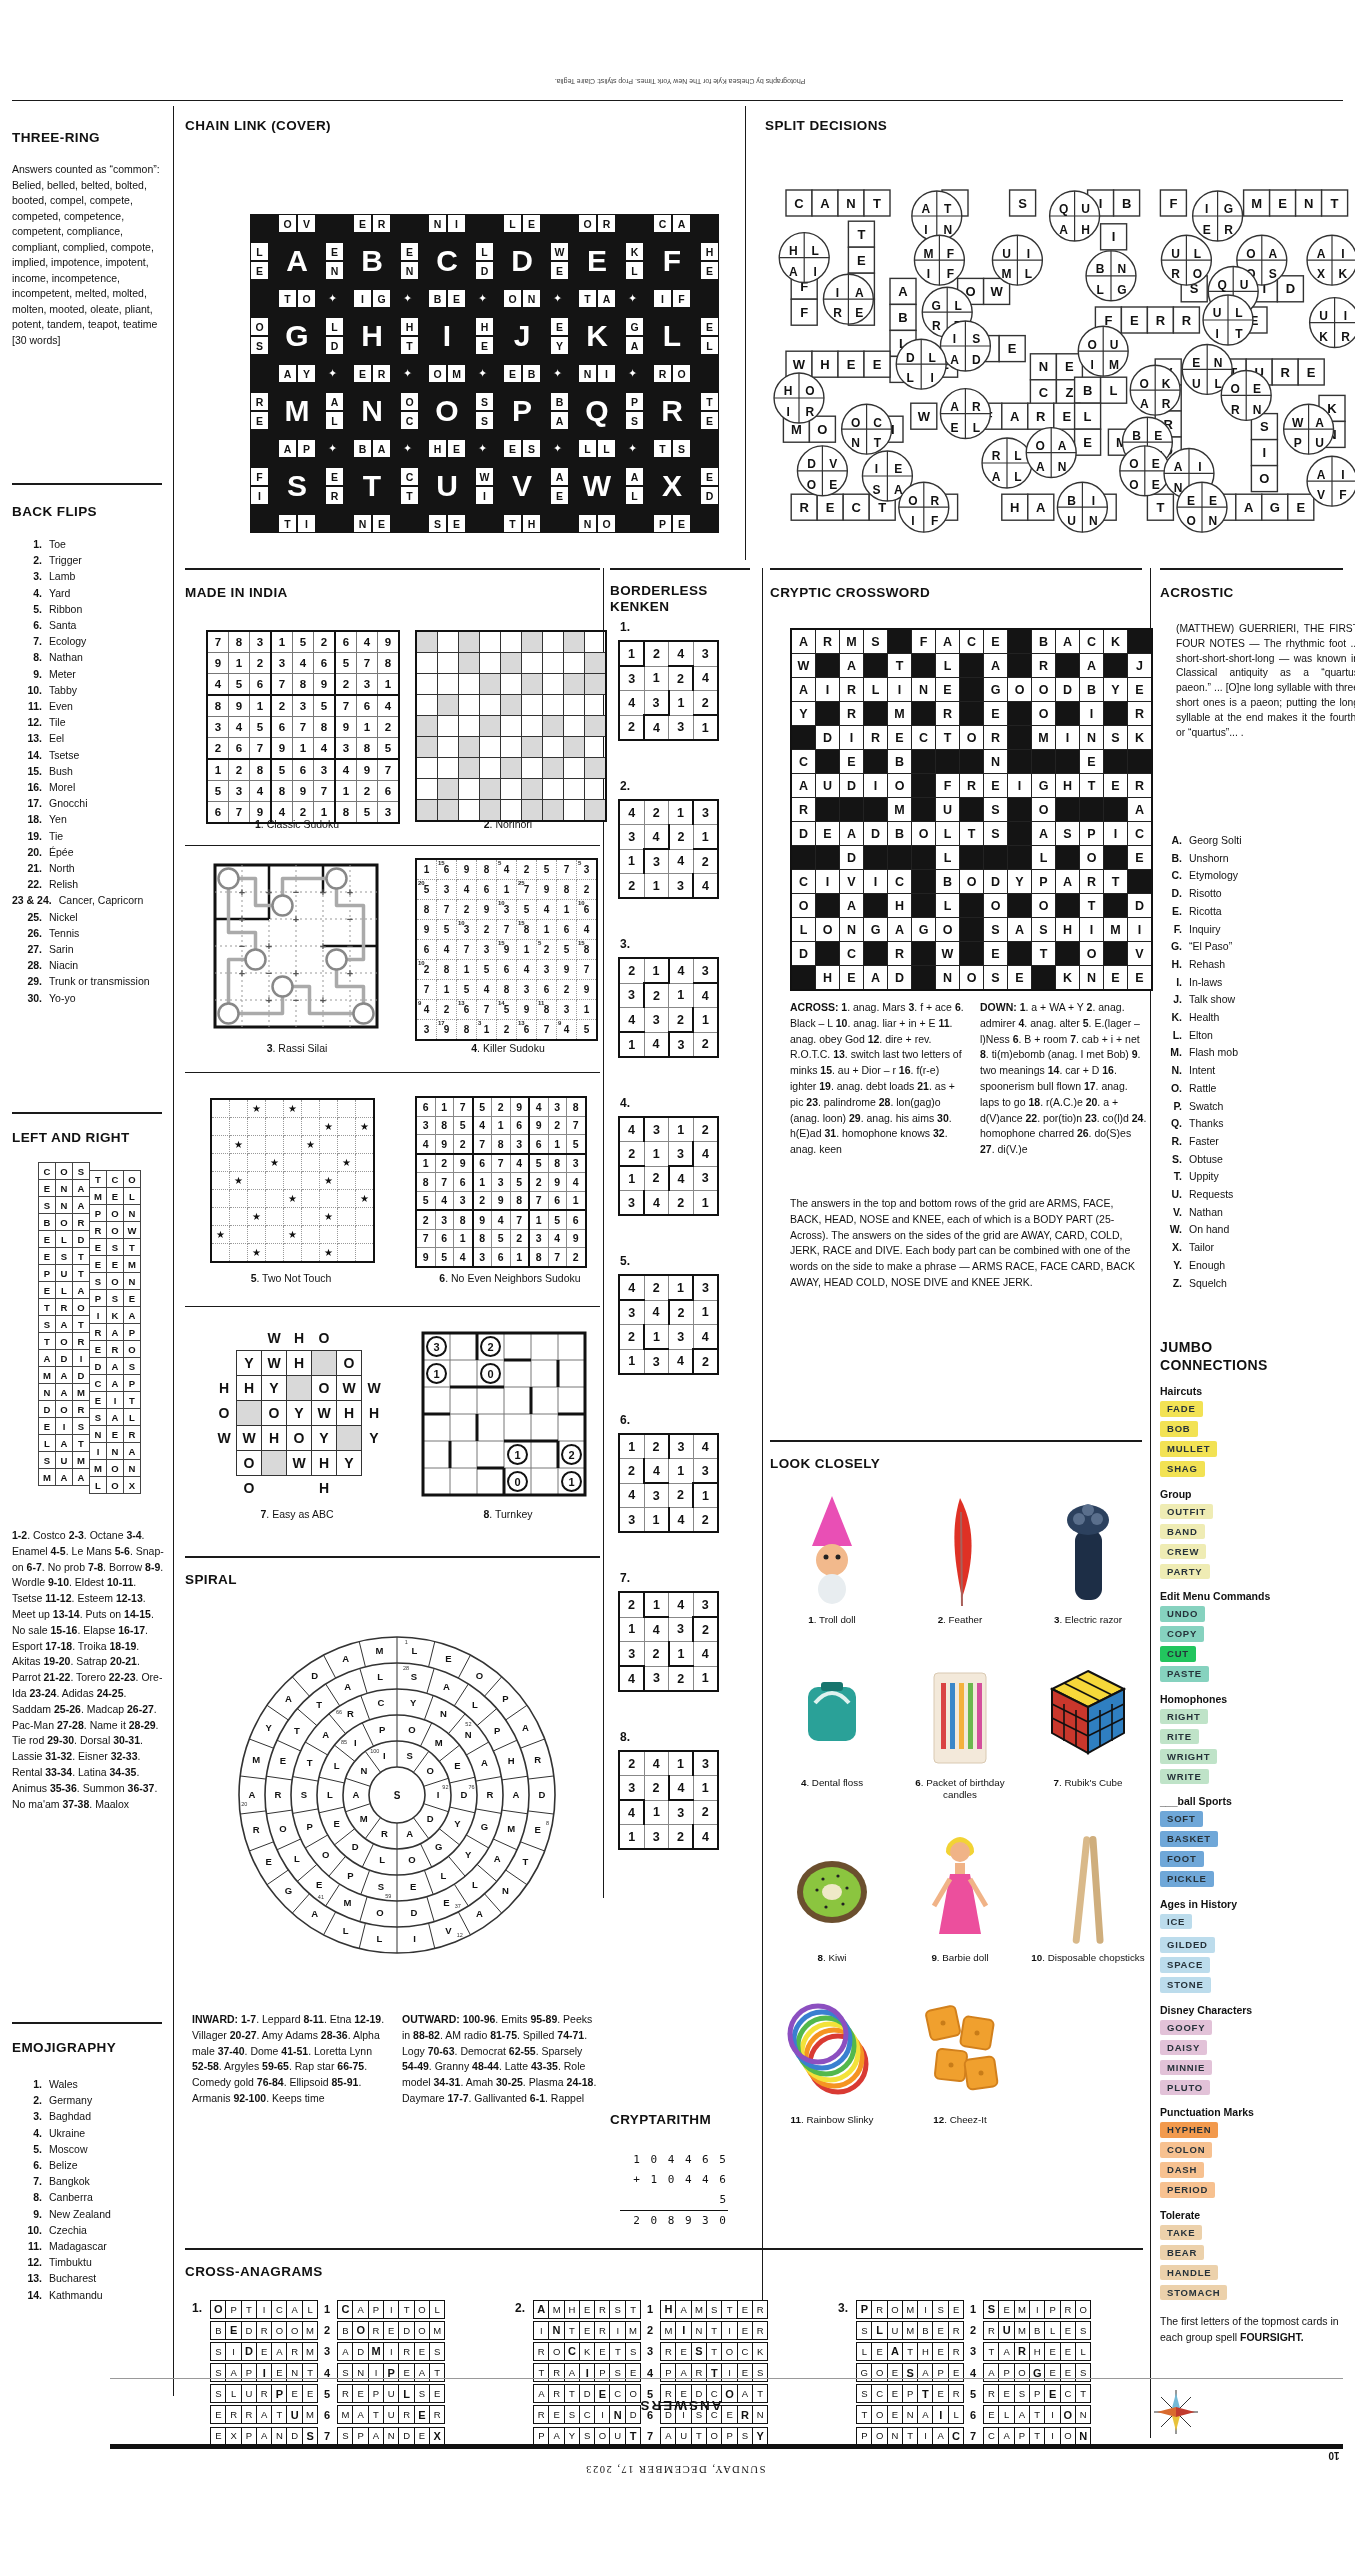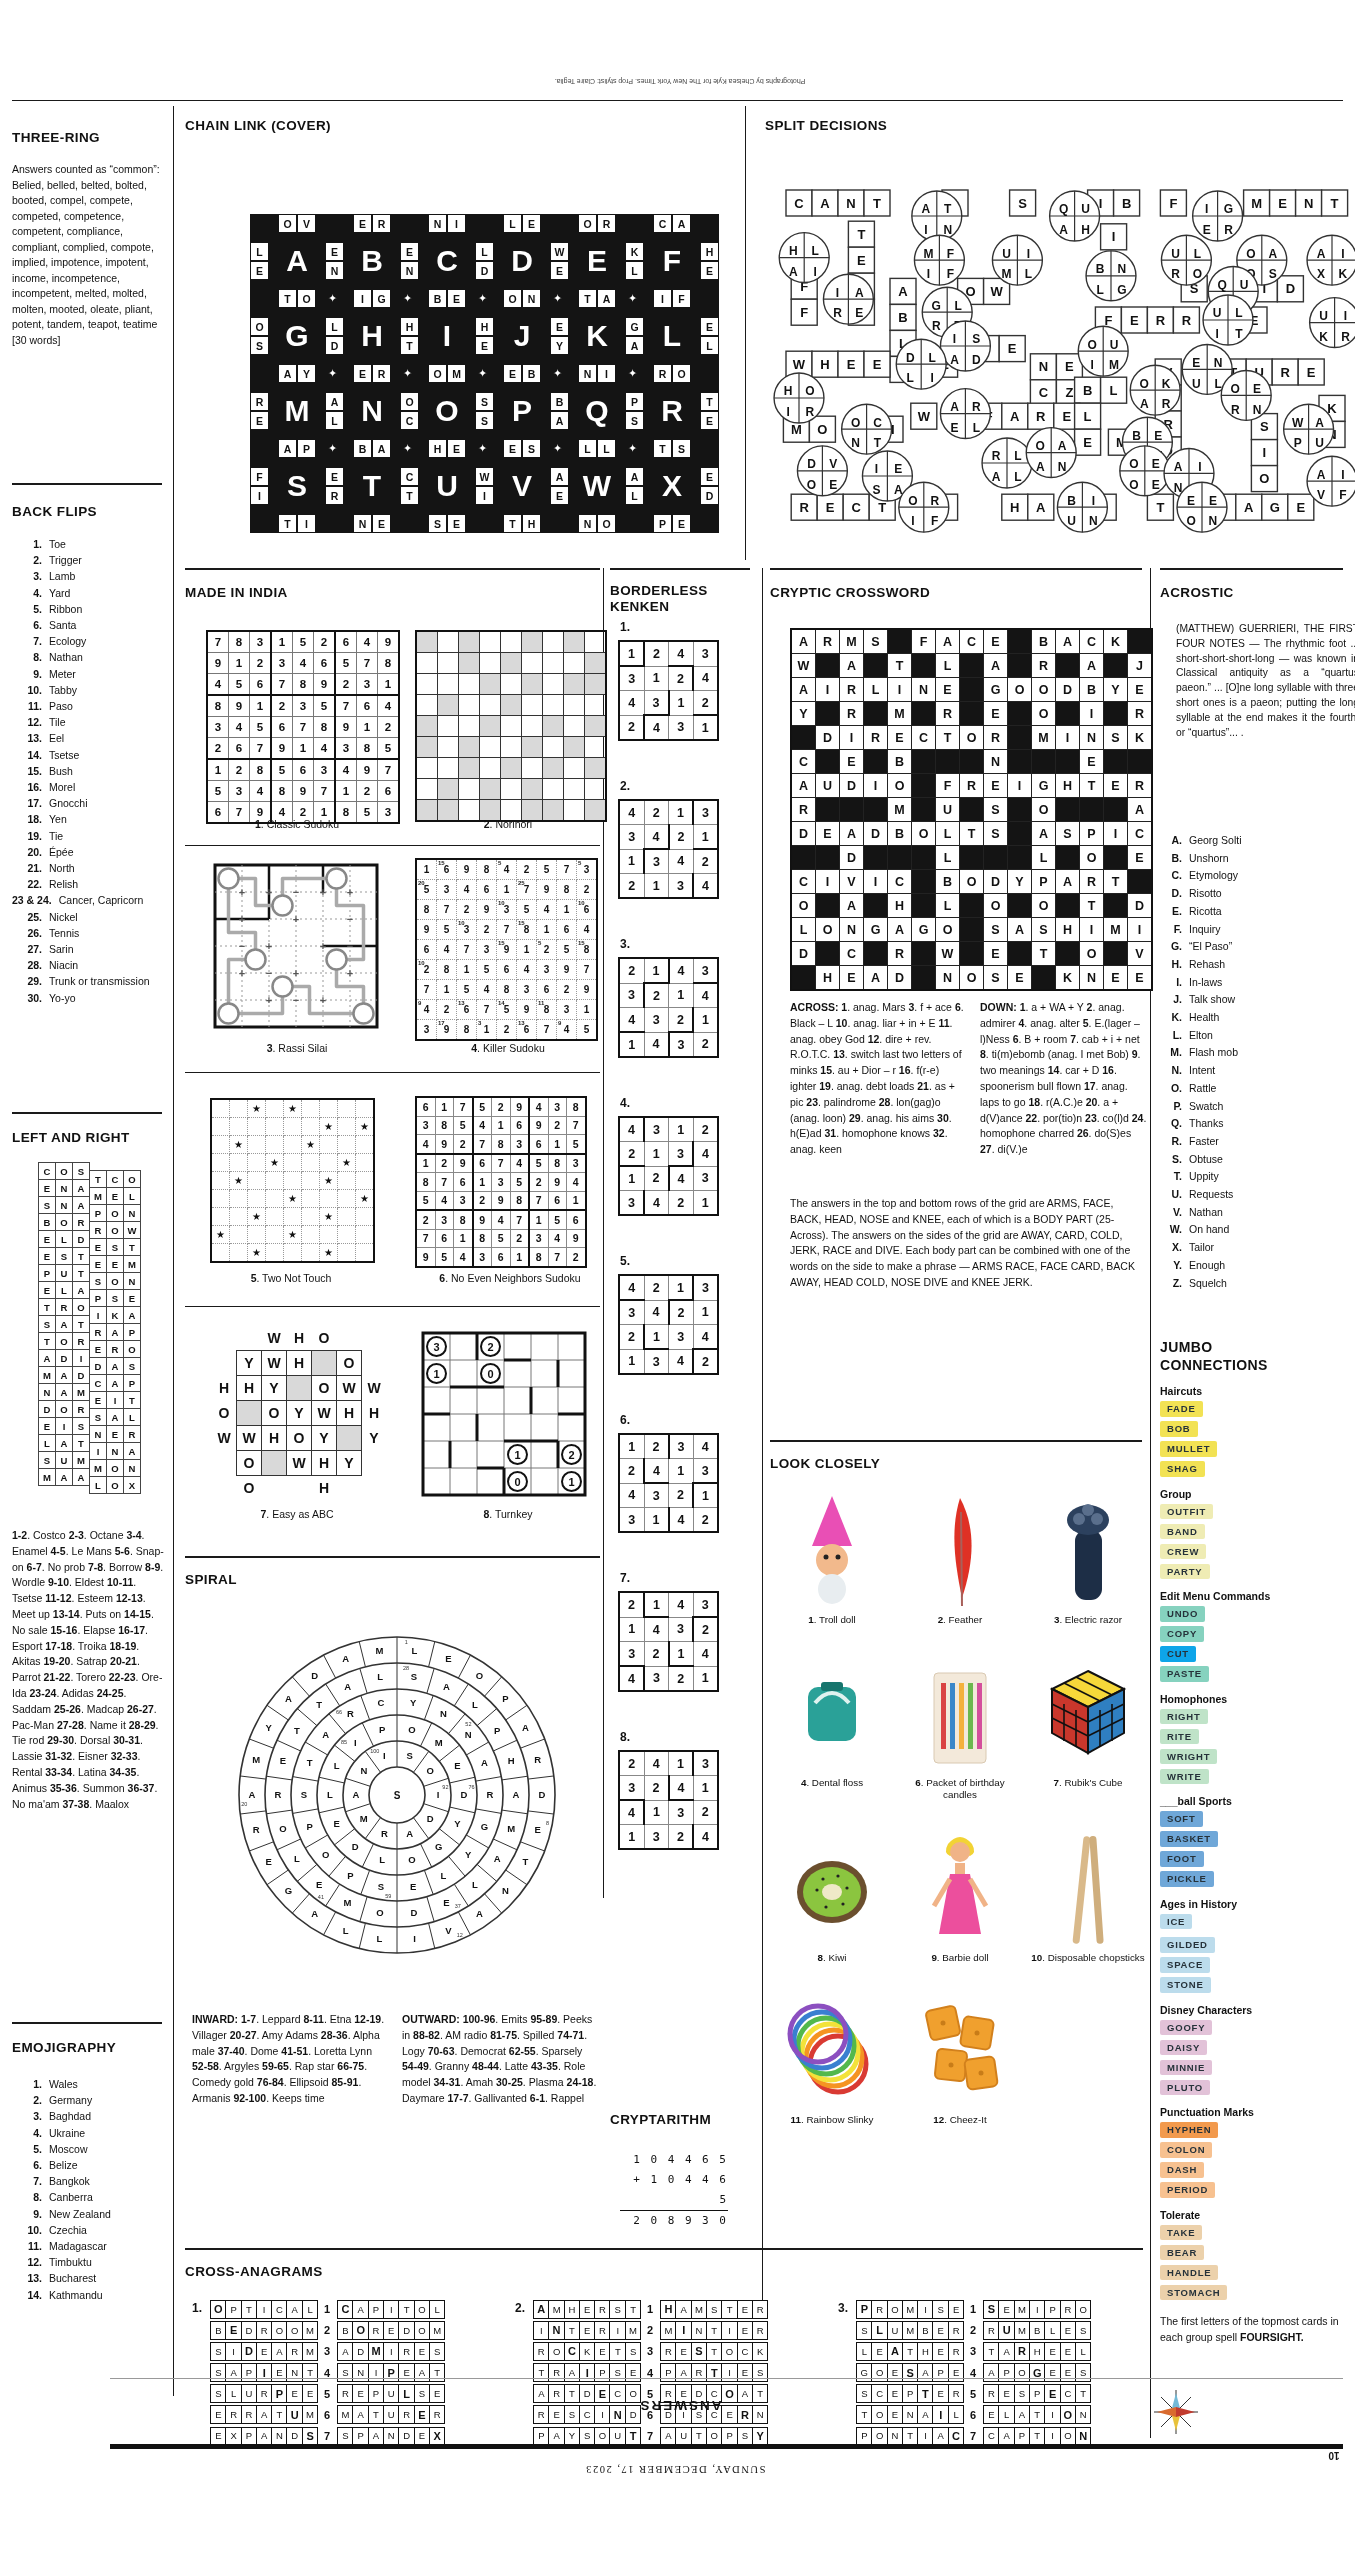--- a/index.html
+++ b/index.html
@@ -116,21 +116,21 @@
       <div class="row">
         <span class="n">9.</span>
         <span>Meter</span>
       </div>
       <div class="row">
         <span class="n">10.</span>
         <span>Tabby</span>
       </div>
       <div class="row">
         <span class="n">11.</span>
-        <span>Paso</span>
+        <span>Even</span>
       </div>
       <div class="row">
         <span class="n">12.</span>
         <span>Tile</span>
       </div>
       <div class="row">
         <span class="n">13.</span>
         <span>Eel</span>
       </div>
       <div class="row">
@@ -3180,21 +3180,21 @@
       <div class="chip" style="background: rgb(242, 226, 84);">MULLET</div>
       <div class="chip" style="background: rgb(242, 226, 84);">SHAG</div>
       <div class="jlabel">Group</div>
       <div class="chip" style="background: rgb(239, 236, 180);">OUTFIT</div>
       <div class="chip" style="background: rgb(239, 236, 180);">BAND</div>
       <div class="chip" style="background: rgb(239, 236, 180);">CREW</div>
       <div class="chip" style="background: rgb(239, 236, 180);">PARTY</div>
       <div class="jlabel">Edit Menu Commands</div>
       <div class="chip" style="background: rgb(134, 210, 191);">UNDO</div>
       <div class="chip" style="background: rgb(134, 210, 191);">COPY</div>
-      <div class="chip" style="background: #0ea5e9;">CUT</div>
+      <div class="chip" style="background: #22c55e;">CUT</div>
       <div class="chip" style="background: rgb(134, 210, 191);">PASTE</div>
       <div class="jlabel">Homophones</div>
       <div class="chip" style="background: rgb(191, 227, 200);">RIGHT</div>
       <div class="chip" style="background: rgb(191, 227, 200);">RITE</div>
       <div class="chip" style="background: rgb(191, 227, 200);">WRIGHT</div>
       <div class="chip" style="background: rgb(191, 227, 200);">WRITE</div>
       <div class="jlabel">___ball Sports</div>
       <div class="chip" style="background: rgb(111, 167, 216);">SOFT</div>
       <div class="chip" style="background: rgb(111, 167, 216);">BASKET</div>
       <div class="chip" style="background: rgb(111, 167, 216);">FOOT</div>

